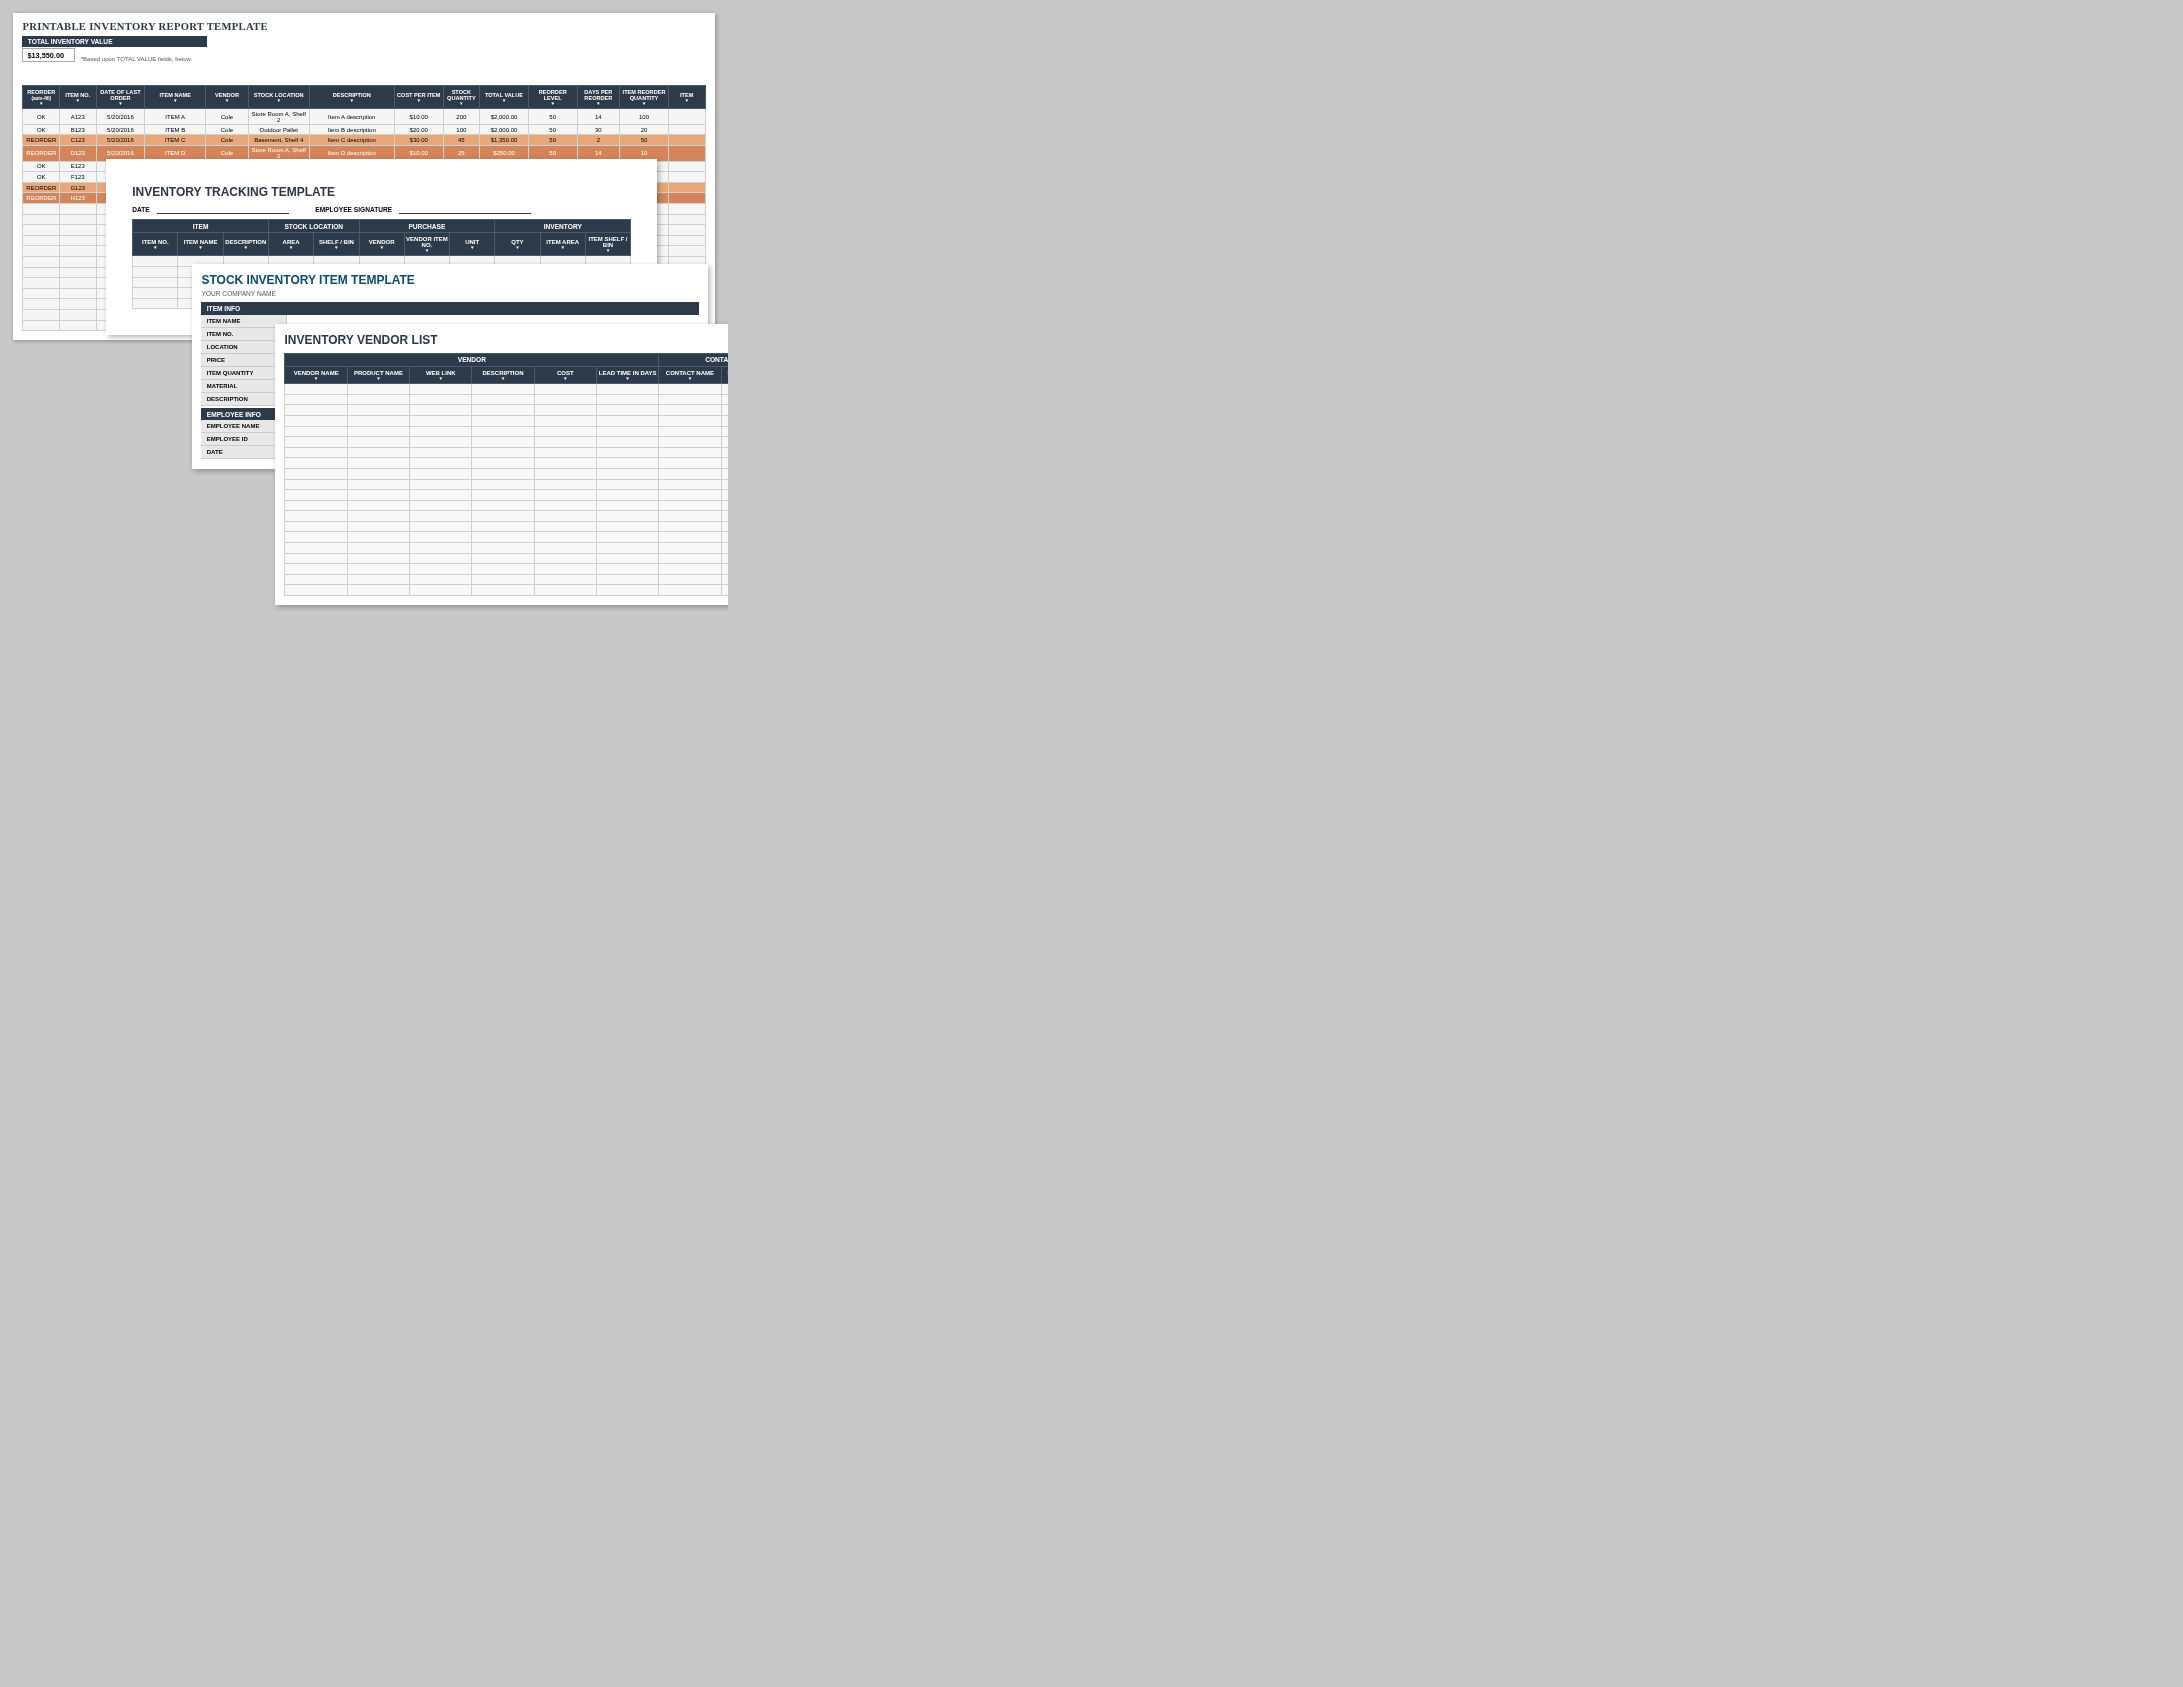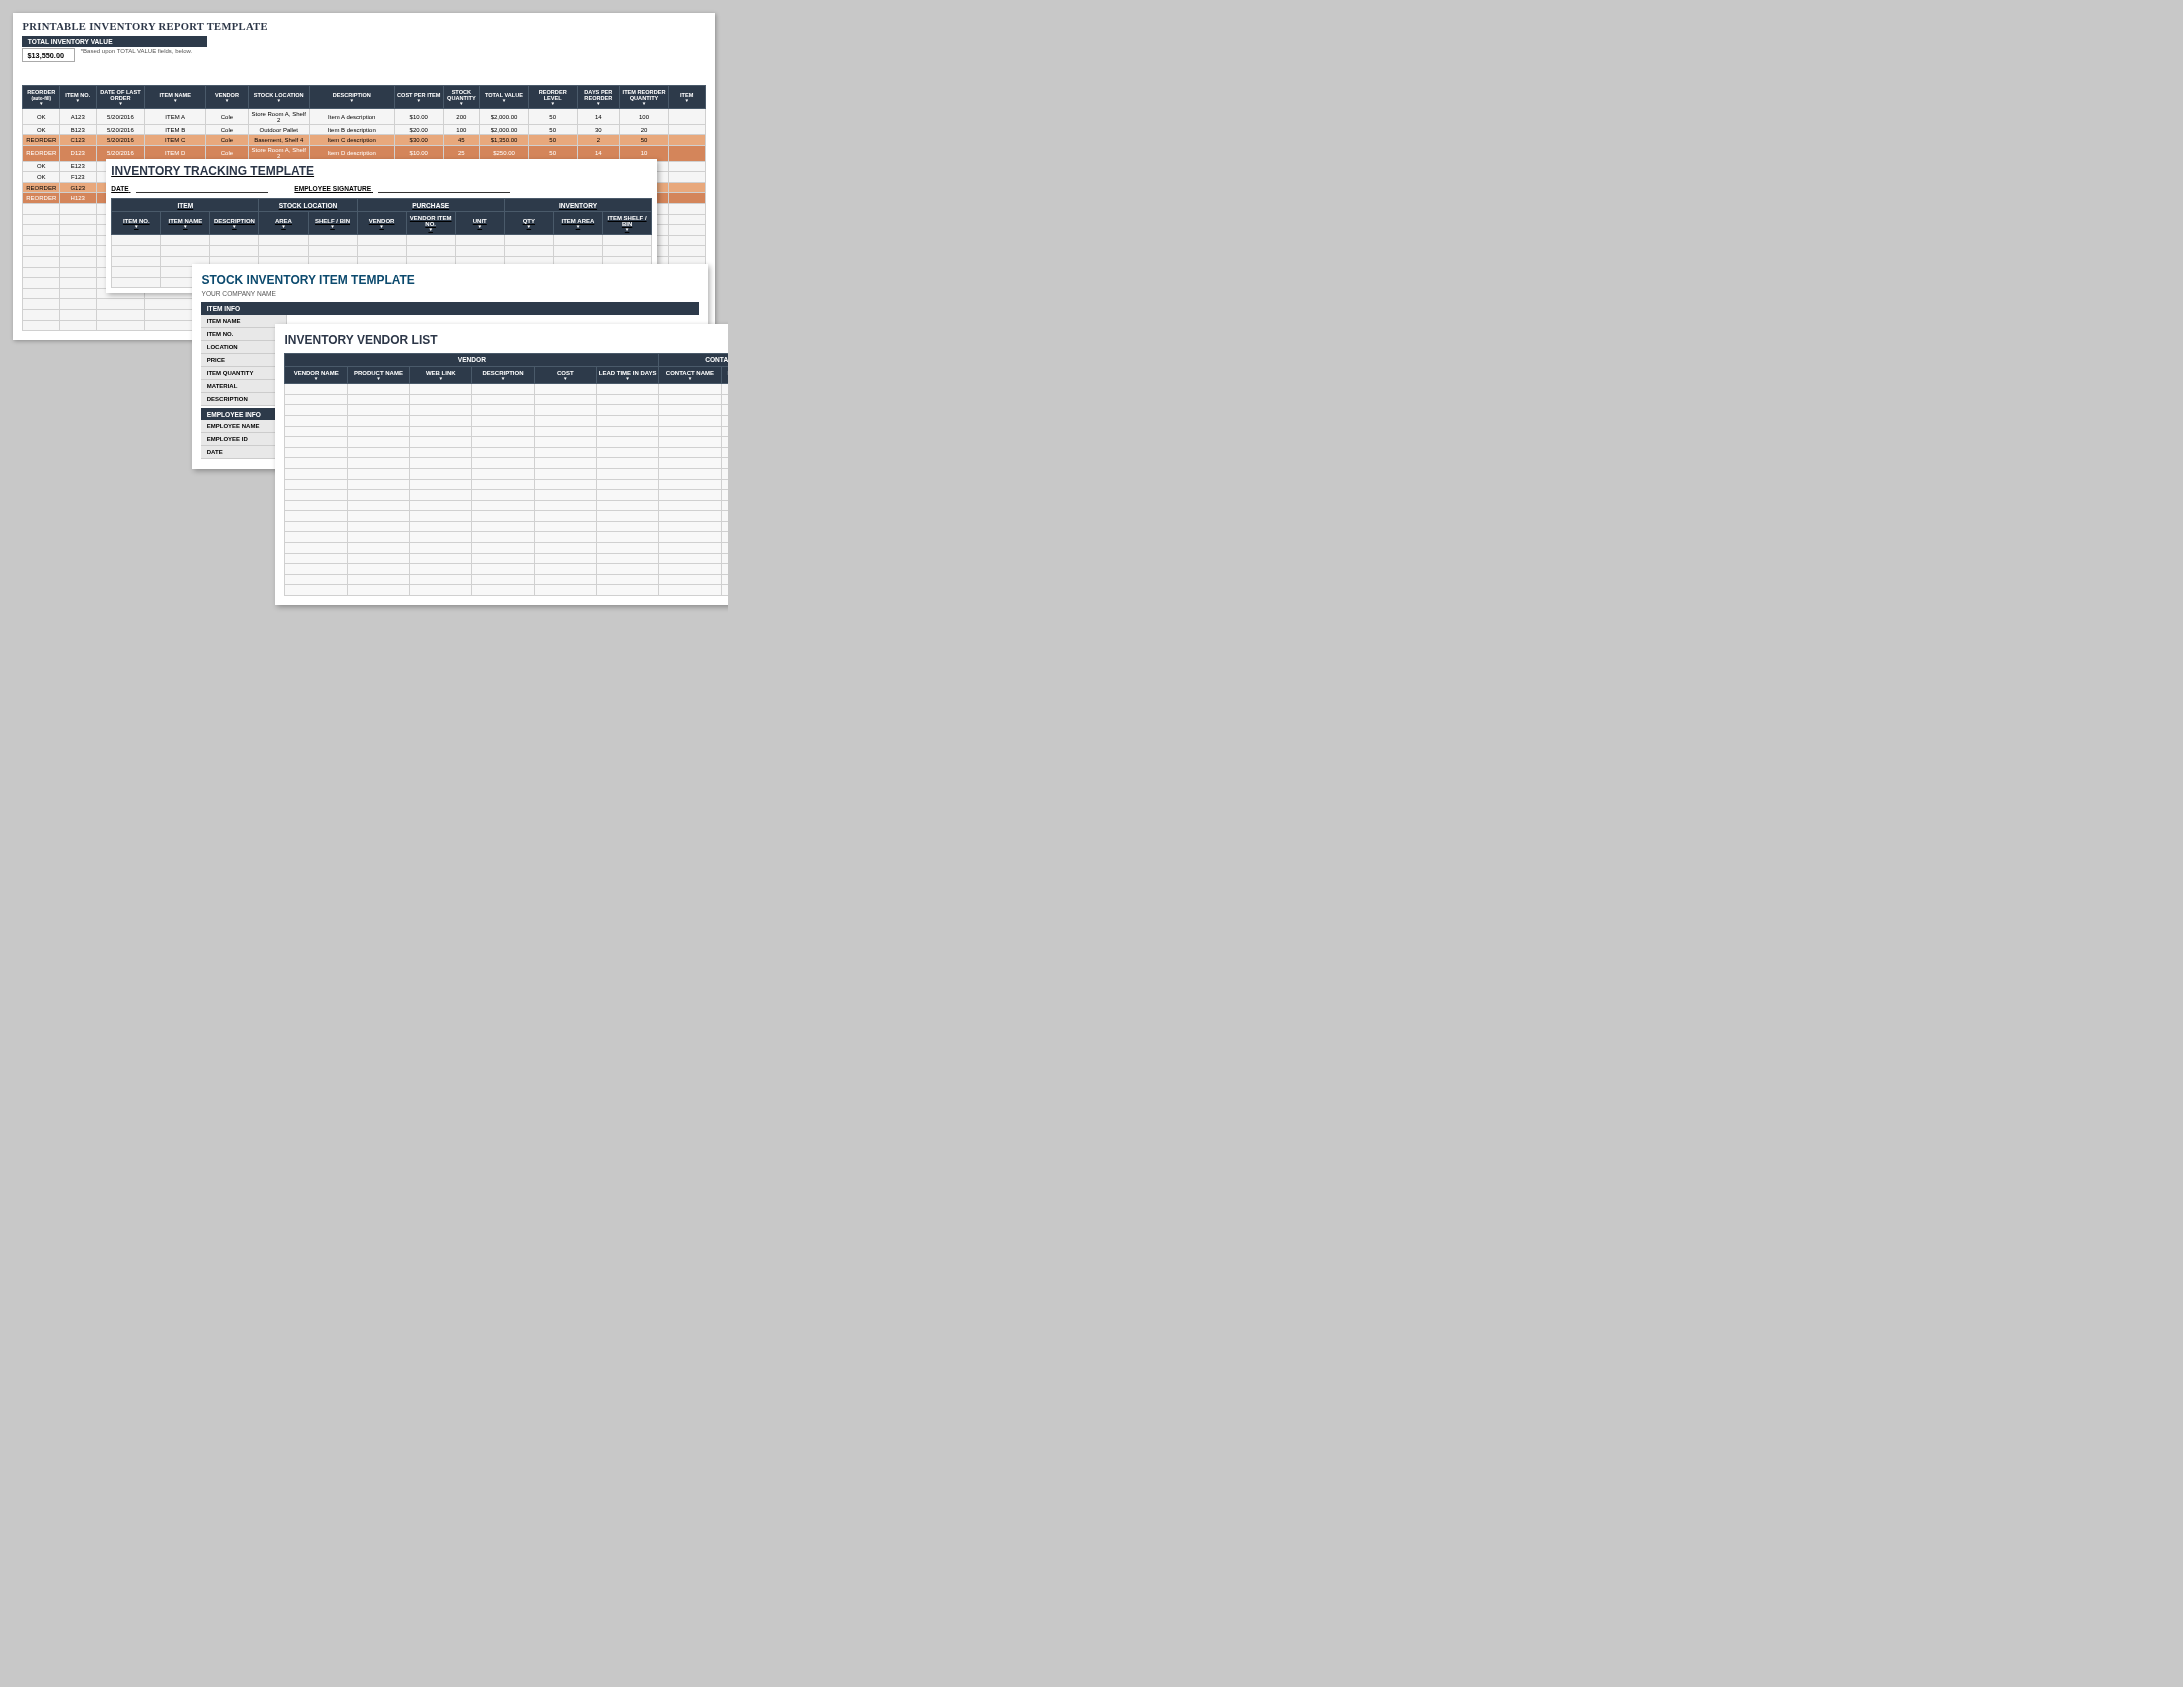--- a/index.html
+++ b/index.html
@@ -35,21 +35,21 @@
       padding: 2px 5.3px;
       font-size: 6.6px;
       font-weight: bold;
       display: inline-block;
       margin-bottom: 1.3px;
       width: 185px;
     }
 
     .total-row {
       display: flex;
-      align-items: flex-start;
+      align-items: flex-end;
       margin-bottom: 23px;
     }
 
     .total-value {
       background: #fff;
       border: 0.7px solid #aaa;
       padding: 1.3px 4px;
       font-weight: bold;
       font-size: 7.3px;
       width: 53px;
@@ -102,22 +102,21 @@
     .sheet1 { z-index: 1; position: relative; }
     
     .sheet2 {
       position: absolute;
       top: 146px;
       left: 93px;
       width: 551px;
       z-index: 2;
       background: #fff;
       box-shadow: 2px 2px 5.3px rgba(0,0,0,0.3);
-      padding: 5px;
-      text-decoration: underline;
+      padding: 26px;
     }
 
     .sheet3 {
       position: absolute;
       top: 251px;
       left: 179px;
       width: 516px;
       z-index: 3;
       background: #fff;
       box-shadow: 2px 2px 5.3px rgba(0,0,0,0.3);

